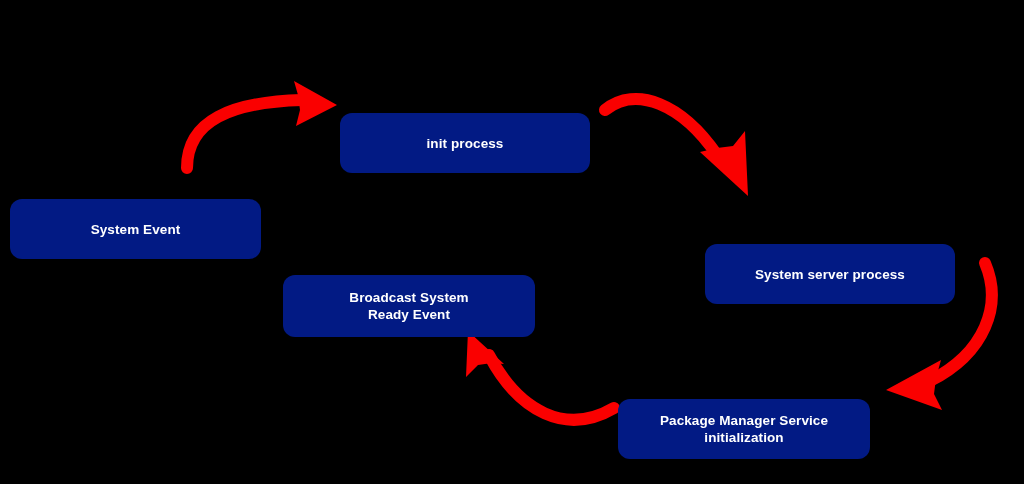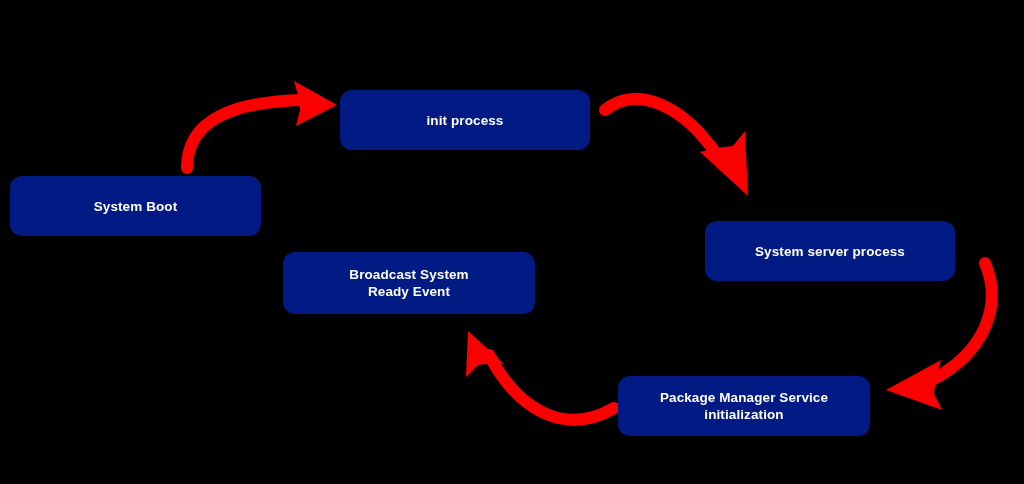--- a/index.html
+++ b/index.html
@@ -34,20 +34,21 @@
     display: flex;
     align-items: center;
     justify-content: center;
     text-align: center;
     font-weight: bold;
     font-size: 13.5px;
     line-height: 17px;
     letter-spacing: 0.1px;
     padding: 4px 10px;
     white-space: pre-line;
+    margin-top: 23px;
   }
   #node-system-boot      { left: 10px;  top: 176px; width: 251px; height: 60px; }
   #node-init-process     { left: 340px; top: 90px;  width: 250px; height: 60px; }
   #node-system-server    { left: 705px; top: 221px; width: 250px; height: 60px; }
   #node-package-manager  { left: 618px; top: 376px; width: 252px; height: 60px; }
   #node-broadcast-ready  { left: 283px; top: 252px; width: 252px; height: 62px; }
 </style>
 </head>
 <body>
 
@@ -70,21 +71,21 @@
       <path d="M 941,360 L 886,390 L 942,410 L 934,394 L 936,378 Z" fill="#FA0000"></path>
     </g>
 
     <g>
       <path d="M 614,408 C 566,436 519,412 489,355" fill="none" stroke="#FA0000" stroke-width="12" stroke-linecap="round"></path>
       <path d="M 504,364 L 468,331 L 466,377 L 478,365 L 492,363 Z" fill="#FA0000"></path>
     </g>
   </svg>
 
   <div class="node" id="node-system-boot">
-    <span>System Boot</span>
+    <span>System Event</span>
   </div>
 
   <div class="node" id="node-init-process">
     <span>init process</span>
   </div>
 
   <div class="node" id="node-system-server">
     <span>System server process</span>
   </div>
 

